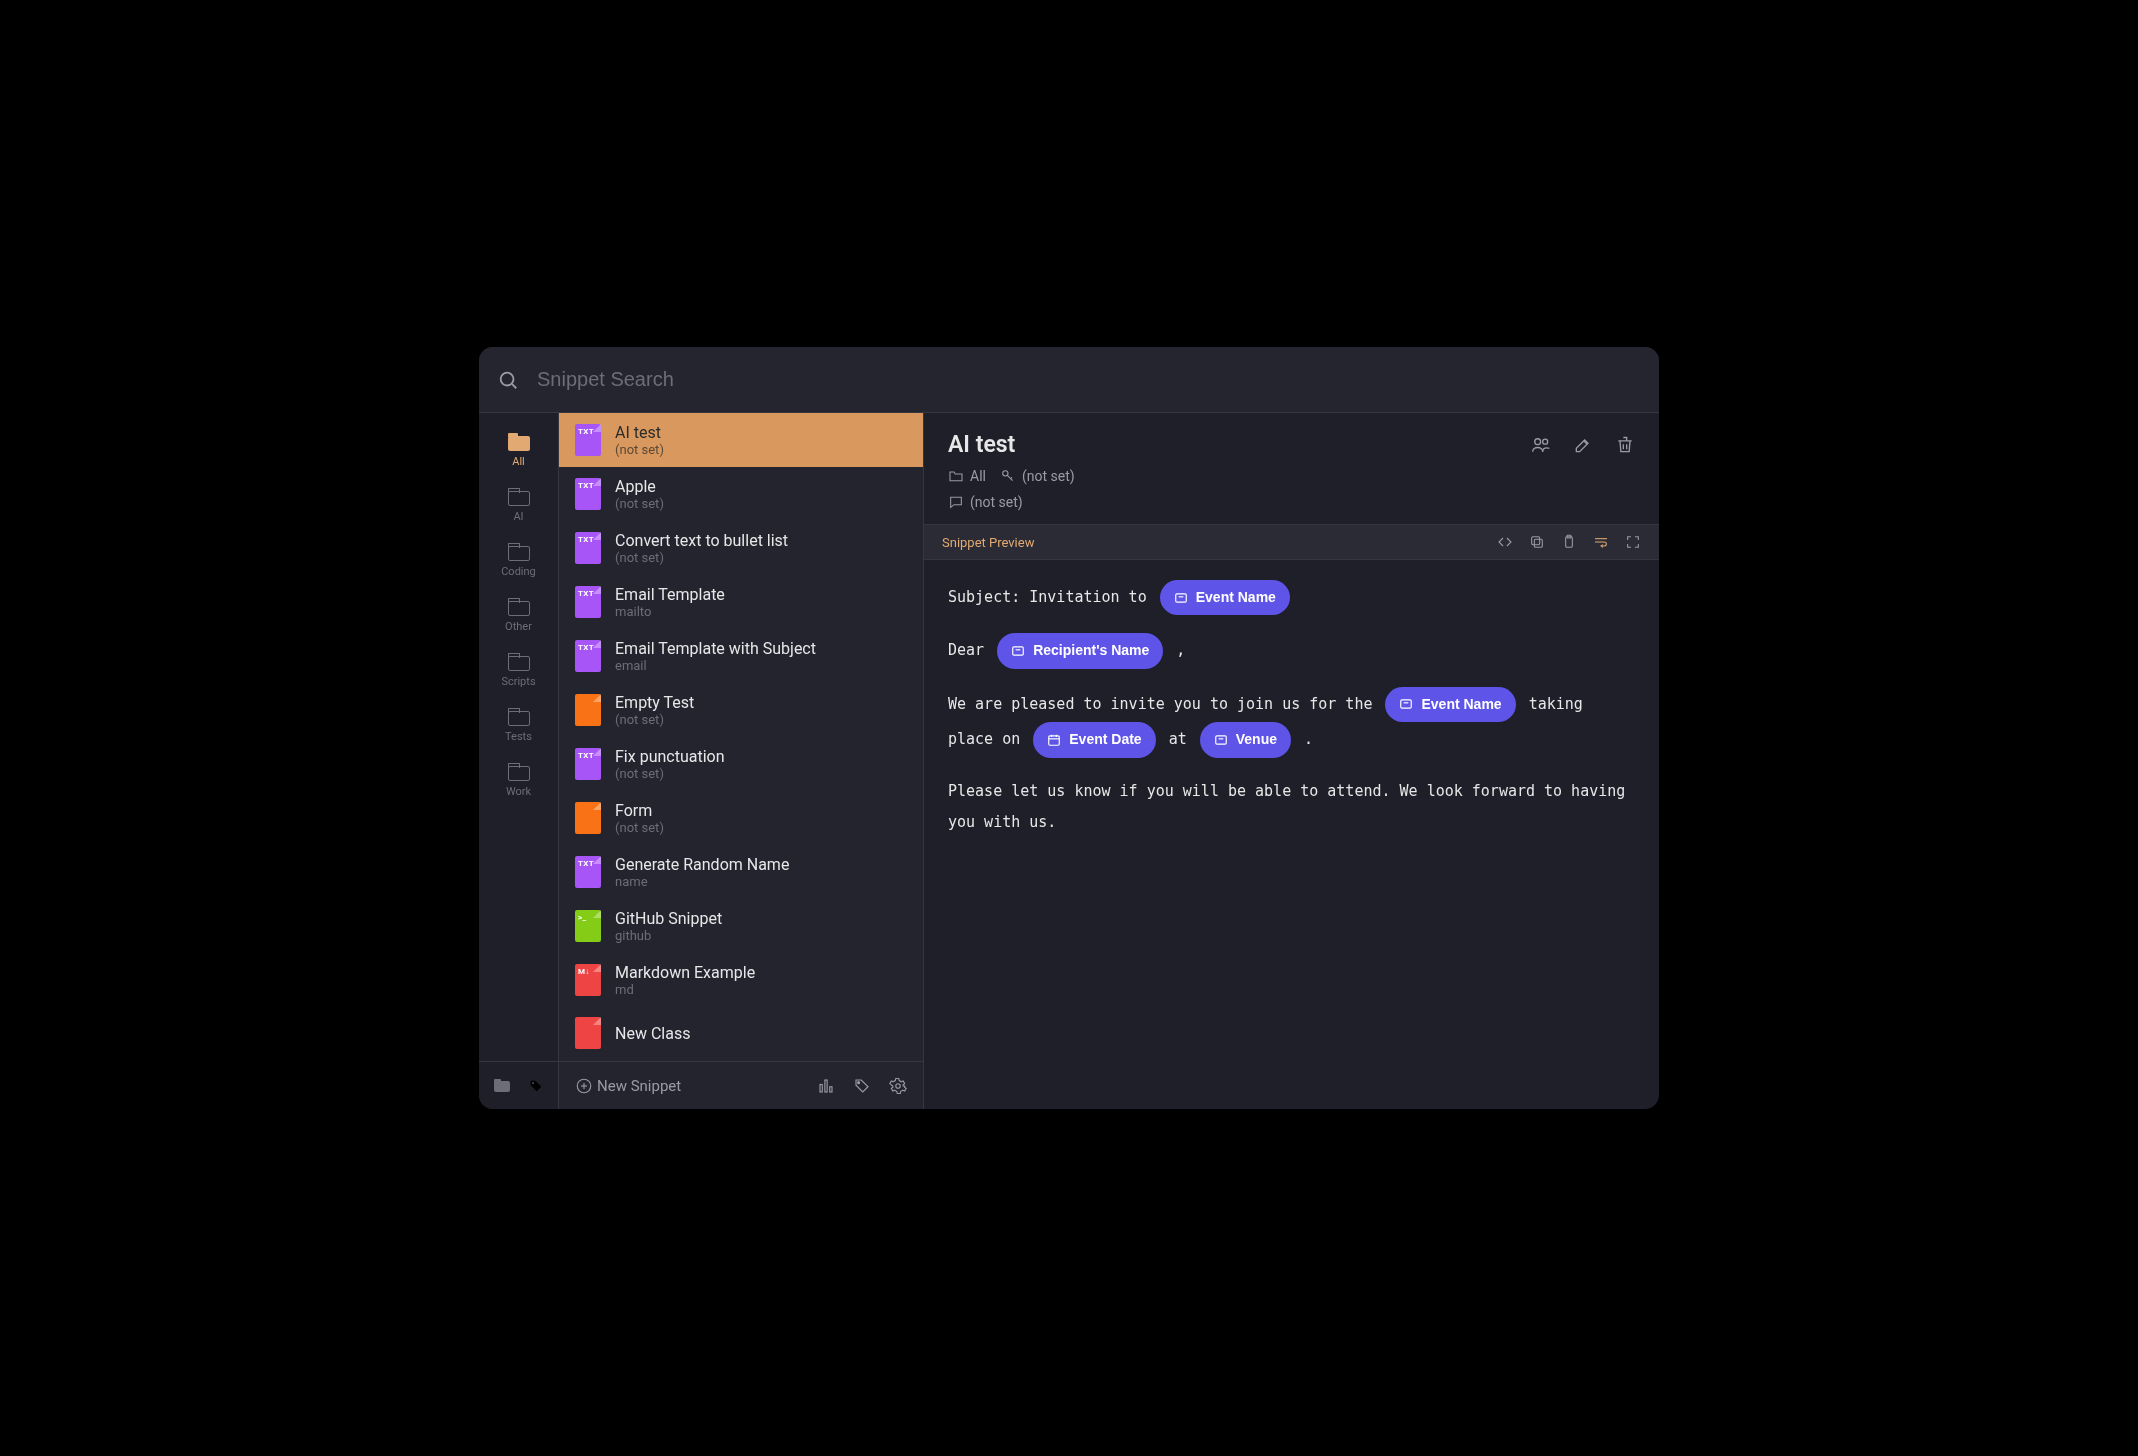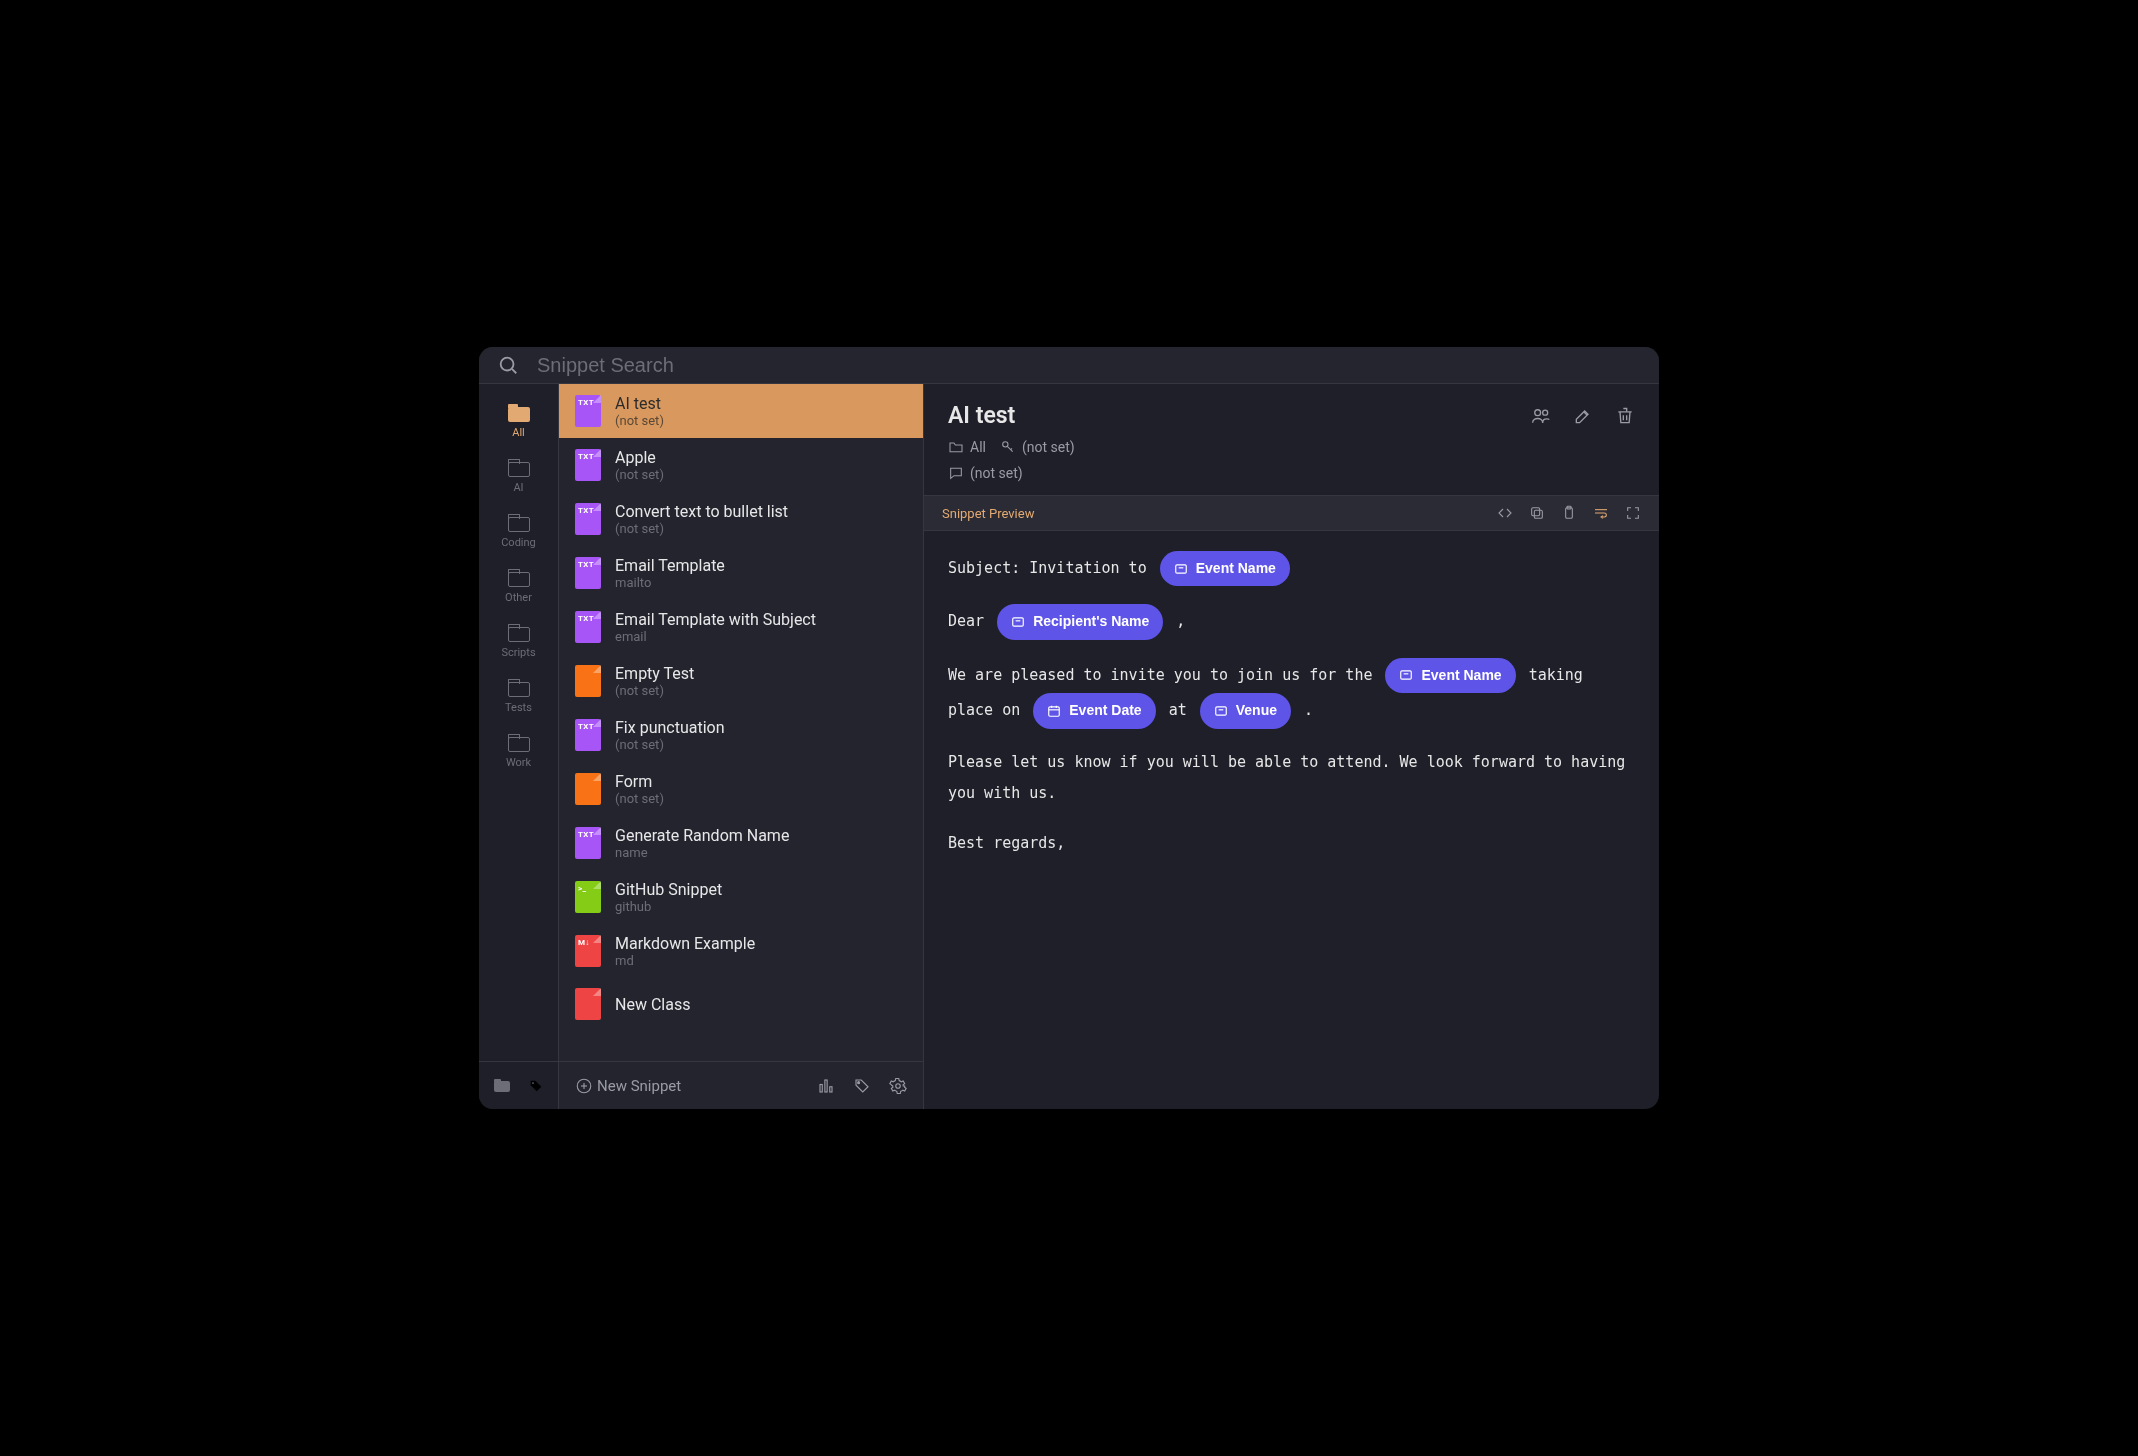--- a/index.html
+++ b/index.html
@@ -31,21 +31,21 @@
 }
 .window{
   width:1180px;height:762px;
   background:var(--window);
   border-radius:14px;
   overflow:hidden;
   display:flex;flex-direction:column;
   box-shadow:0 30px 80px rgba(0,0,0,.6);
 }
 .searchbar{
-  height:37px;
+  height:66px;
   background:var(--toolbar);
   display:flex;align-items:center;
   padding:0 18px;gap:16px;
   border-bottom:1px solid var(--divider);
 }
 .searchbar svg{width:22px;height:22px;stroke:var(--text-dim);fill:none;stroke-width:2;}
 .searchbar input{
   flex:1;background:transparent;border:none;outline:none;
   color:var(--text);font-size:20px;
 }
@@ -462,17 +462,16 @@
           <span class="pill">
               <svg viewBox="0 0 24 24">
                 <rect x="3" y="5" width="18" height="14" rx="2"></rect>
                 <path d="M8 10h8"></path>
               </svg>
               <span>Venue</span>
             </span>
           <span>.</span>
         </p>
         <p>Please let us know if you will be able to attend. We look forward to having you with us.</p>
-        <p style="margin-bottom:4px">Best regards,</p>
       </div>
     </div>
   </div>
 </div>
 
 </body></html>

